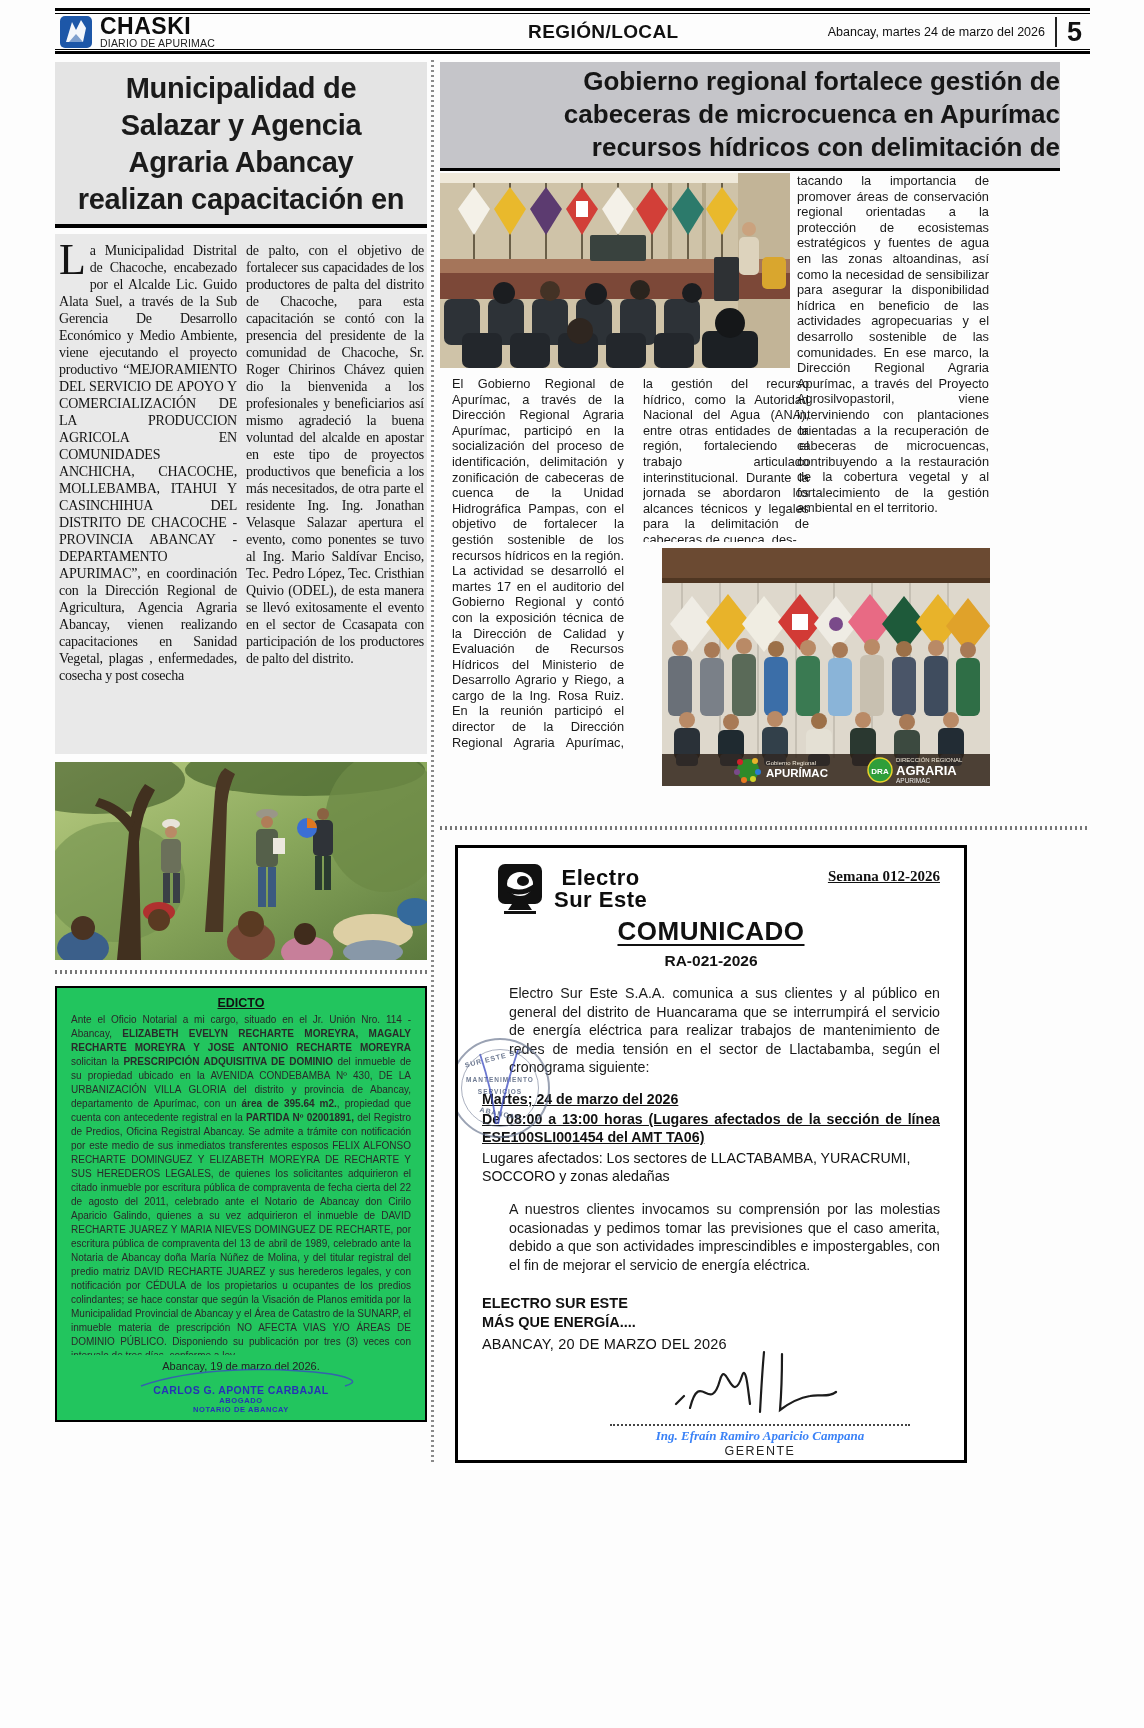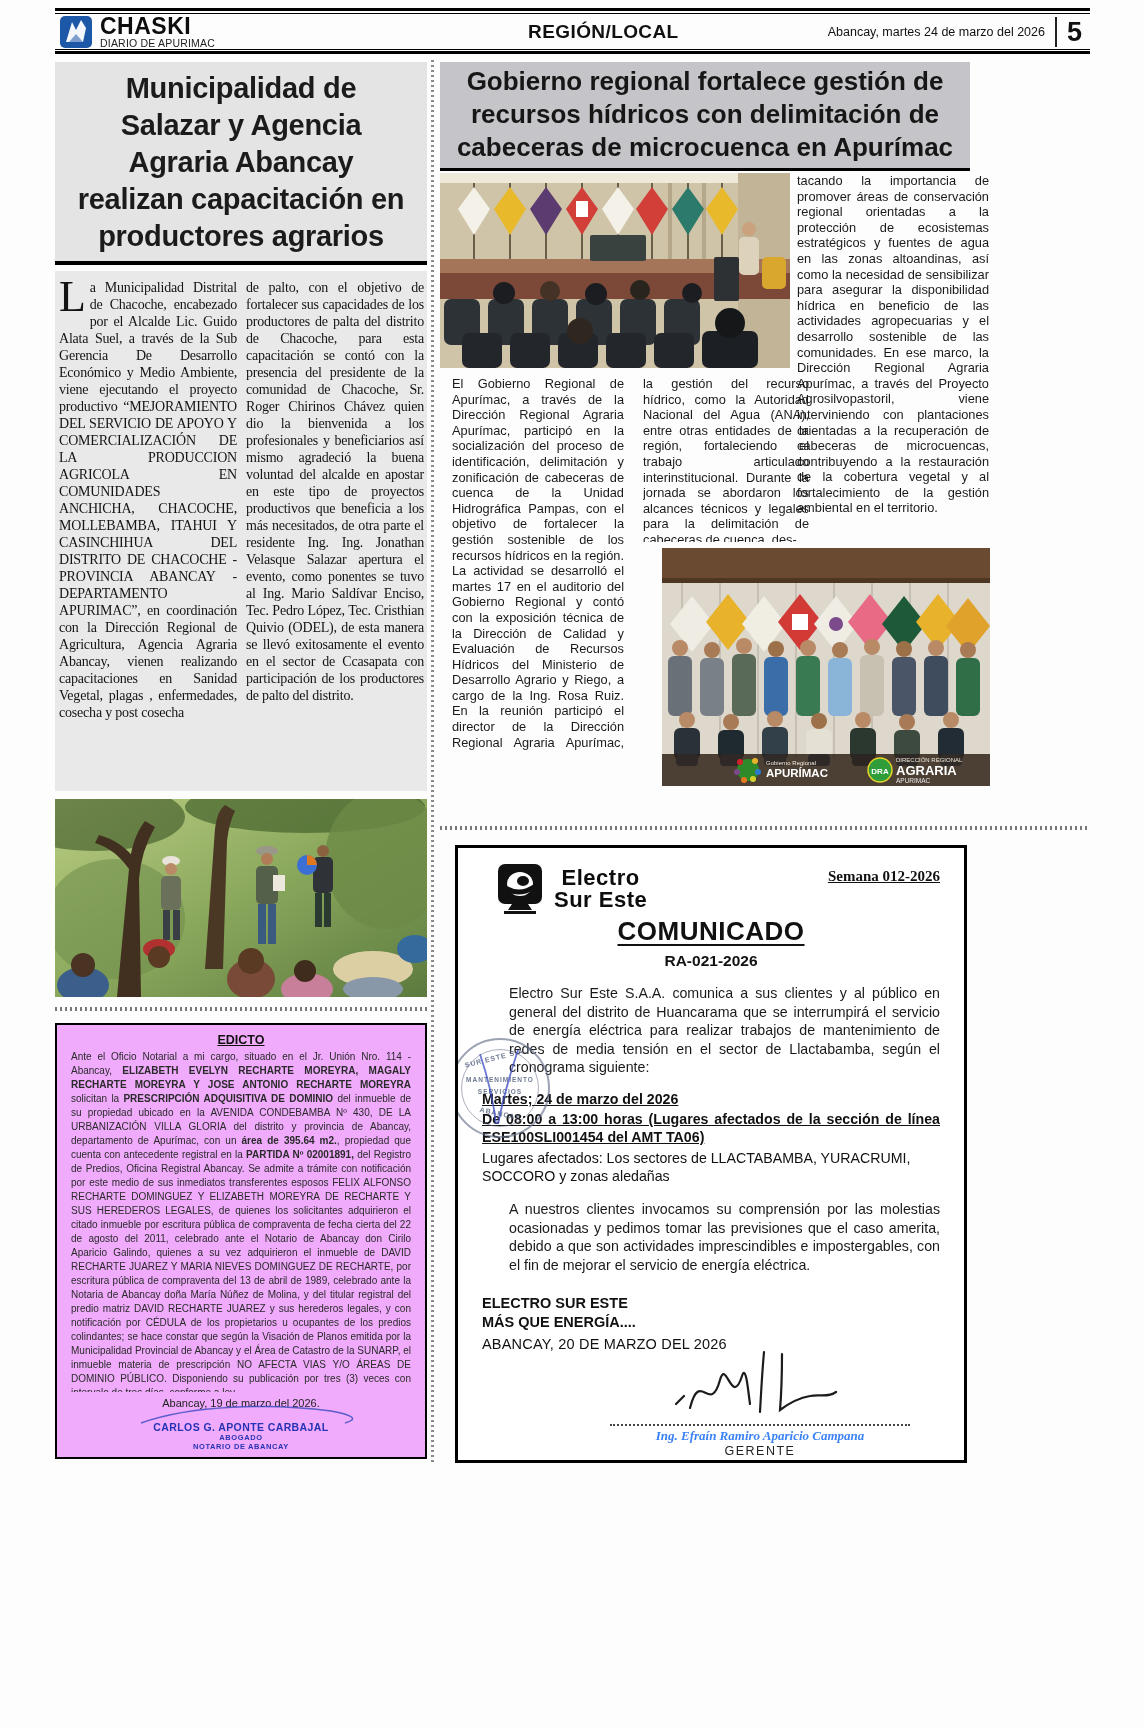--- a/index.html
+++ b/index.html
@@ -33,34 +33,34 @@
   .lt-title{background:#e4e4e4;border-bottom:4px solid #000;padding:8px 2px 6px;text-align:center;
             font-weight:bold;font-size:29px;line-height:37px;letter-spacing:-.3px;color:#1b1b1b;}
   .lt-body{margin-top:6px;background:#e9e9e9;display:flex;gap:9px;padding:8px 2px 6px 4px;height:506px;overflow:hidden;}
   .lt-colA,.lt-colB{width:178px;font-family:"Liberation Serif",serif;font-size:14px;line-height:17px;
                     letter-spacing:-.2px;text-align:justify;color:#141414;}
   .dropcap{float:left;font-size:44px;line-height:34px;padding:1px 4px 0 0;font-family:"Liberation Serif",serif;}
   .lt-photo{margin-top:8px;font-size:0;}
   .sep-left{margin-top:10px;}
 
   
-  .edicto{margin-top:12px;border:2px solid #000;background:#f0abfc;padding:8px 14px;height:436px;
+  .edicto{margin-top:12px;border:2px solid #000;background:#22c55e;padding:8px 14px;height:436px;
           position:relative;box-sizing:border-box;overflow:hidden;}
   .edicto-title{text-align:center;font-weight:bold;text-decoration:underline;font-size:12.5px;margin-bottom:3px;}
   .edicto-body{font-size:10px;line-height:14px;text-align:justify;color:#2a2a2a;max-height:342px;overflow:hidden;}
   .edicto-body .b{font-weight:bold;}
   .edicto-date{margin-top:5px;font-size:11px;text-align:center;color:#222;}
   .notary{position:absolute;left:0;right:0;bottom:6px;text-align:center;color:#2733b5;}
   .notary svg{display:block;margin:0 auto -4px;}
   .notary .n1{font-size:10.5px;font-weight:bold;letter-spacing:.4px;}
   .notary .n2,.notary .n3{font-size:7.5px;font-weight:bold;letter-spacing:.6px;}
 
   
-  .rt-title{position:absolute;left:440px;top:62px;width:530px;background:#c5c5c9;border-bottom:3px solid #000;
-            text-align:center;font-weight:bold;font-size:26px;line-height:33px;padding:3px 0 4px;color:#161616;}
+  .rt-title{position:absolute;left:440px;top:62px;width:620px;background:#c5c5c9;border-bottom:3px solid #000;
+            text-align:right;font-weight:bold;font-size:26px;line-height:33px;padding:3px 0 4px;color:#161616;}
   .rt-photo1{position:absolute;left:440px;top:173px;font-size:0;}
   .rt-col{position:absolute;font-size:12.8px;line-height:15.6px;text-align:justify;color:#1a1a1a;overflow:hidden;}
   .rt-col1{left:452px;top:376px;width:172px;height:374px;}
   .rt-col2{left:643px;top:376px;width:166px;height:166px;}
   .rt-col3{left:797px;top:173px;width:192px;height:366px;}
   .rt-photo2{position:absolute;left:662px;top:548px;font-size:0;}
   .sep-right{position:absolute;left:440px;top:826px;width:650px;}
 
   
   .comunicado{position:absolute;left:455px;top:845px;width:512px;height:618px;border:3px solid #000;
@@ -129,21 +129,20 @@
   </div>
 
   <div class="vdots"></div>
 
   <div class="left-col">
     <div class="lt-title">
         <div>Municipalidad de</div>
         <div>Salazar y Agencia</div>
         <div>Agraria Abancay</div>
         <div>realizan capacitación en</div>
-        <div>productores agrarios</div>
       </div>
     <div class="lt-body">
       <div class="lt-colA">
         <span class="dropcap">L</span><span>a Municipalidad Distrital de Chacoche, encabezado por el Alcalde Lic. Guido Alata Suel, a través de la Sub Gerencia De Desarrollo Económico y Medio Ambiente, viene ejecutando el proyecto productivo “MEJORAMIENTO DEL SERVICIO DE APOYO Y COMERCIALIZACIÓN DE LA PRODUCCION AGRICOLA EN COMUNIDADES ANCHICHA, CHACOCHE, MOLLEBAMBA, ITAHUI Y CASINCHIHUA DEL DISTRITO DE CHACOCHE - PROVINCIA ABANCAY - DEPARTAMENTO APURIMAC”, en coordinación con la Dirección Regional de Agricultura, Agencia Agraria Abancay, vienen realizando capacitaciones en Sanidad Vegetal, plagas , enfermedades, cosecha y post cosecha</span>
       </div>
       <div class="lt-colB">de palto, con el objetivo de fortalecer sus capacidades de los productores de palta del distrito de Chacoche, para esta capacitación se contó con la presencia del presidente de la comunidad de Chacoche, Sr. Roger Chirinos Chávez quien dio la bienvenida a los profesionales y beneficiarios así mismo agradeció la buena voluntad del alcalde en apostar en este tipo de proyectos productivos que beneficia a los más necesitados, de otra parte el residente Ing. Ing. Jonathan Velasque Salazar apertura el evento, como ponentes se tuvo al Ing. Mario Saldívar Enciso, Tec. Pedro López, Tec. Cristhian Quivio (ODEL), de esta manera se llevó exitosamente el evento en el sector de Ccasapata con participación de los productores de palto del distrito.</div>
     </div>
 
     <div class="lt-photo">
       <svg width="372" height="198" viewBox="0 0 372 198">
@@ -215,22 +214,22 @@
         </svg>
         <div class="n1">CARLOS G. APONTE CARBAJAL</div>
         <div class="n2">ABOGADO</div>
         <div class="n3">NOTARIO DE ABANCAY</div>
       </div>
     </div>
   </div>
 
   <div class="rt-title">
       <div>Gobierno regional fortalece gestión de</div>
+      <div>cabeceras de microcuenca en Apurímac</div>
       <div>recursos hídricos con delimitación de</div>
-      <div>cabeceras de microcuenca en Apurímac</div>
     </div>
 
   <div class="rt-photo1">
     <svg width="350" height="195" viewBox="0 0 350 195">
       <rect width="350" height="195" fill="#cfc3a8"></rect>
       <rect width="350" height="10" fill="#efe9da"></rect>
       <rect x="298" width="52" height="195" fill="#c2b497"></rect>
       <rect x="228" y="10" width="4" height="78" fill="#b5a88a"></rect>
       <rect x="262" y="10" width="4" height="78" fill="#b5a88a"></rect>
 

